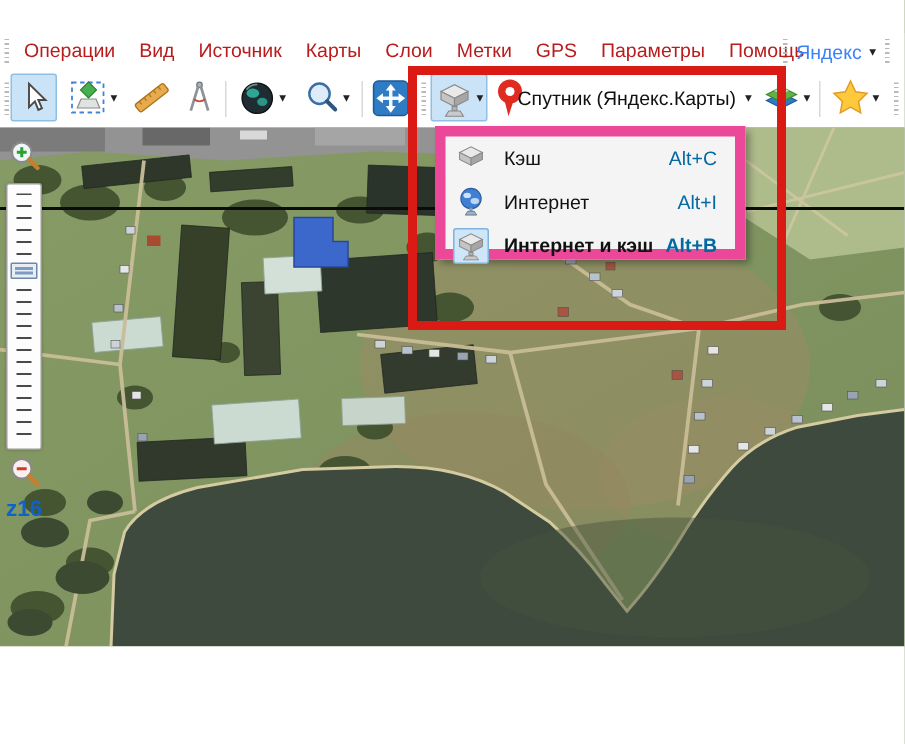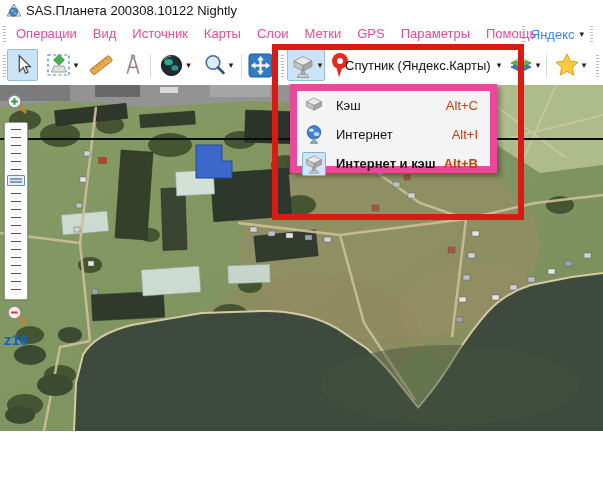--- a/index.html
+++ b/index.html
@@ -15,21 +15,21 @@
   .titlebar { position:absolute; left:0; top:0; width:603px; height:22px; background:#fff; }
   .titlebar .app-icon { position:absolute; left:6px; top:3px; width:16px; height:16px; }
   .titlebar .title { position:absolute; left:26px; top:3px; font-size:13px; color:#111; white-space:nowrap; }
 
   
   .menubar { position:absolute; left:0; top:22px; width:603px; height:24px; background:#fff; }
   .gripper-v { display:inline-block; width:3px; height:16px; vertical-align:middle;
     background-image:repeating-linear-gradient(to bottom,#b9b9b9 0 1px,transparent 1px 3px); }
   .menubar .gripper-v { position:absolute; left:3px; top:4px; }
   .menu-items { position:absolute; left:8px; top:0; height:24px; display:flex; align-items:center; }
-  .menu-item { font-size:13px; color:#ec4899; padding:0 8px; line-height:24px; cursor:default; white-space:nowrap; }
+  .menu-item { font-size:13px; color:#b91c1c; padding:0 8px; line-height:24px; cursor:default; white-space:nowrap; }
   .menu-right { position:absolute; right:4px; top:0; height:24px; display:flex; align-items:center; }
   .menu-right .gripper-v { position:static; margin:0 6px; }
   .menu-right .label { font-size:13px; color:#3b82f6; }
   .caret { font-size:9px; color:#222; margin-left:5px; line-height:1; }
 
   
   .toolbar { position:absolute; left:0; top:46px; width:603px; height:39px; background:#fff; }
   .toolbar .gripper-v { position:absolute; top:9px; height:22px; }
   .tbtn { position:absolute; top:3px; height:32px; display:flex; align-items:center; justify-content:center;
           border:1px solid transparent; border-radius:2px; cursor:default; }
@@ -57,45 +57,34 @@
   .zoom-level { position:absolute; left:4px; top:246px; font-size:15px; font-weight:bold; color:#0e63c6; }
 
   
   .src-menu { position:absolute; left:290px; top:84px; width:207px; height:89px; background:#f4f4f4;
     border:7px solid #ec4899; box-shadow:3px 3px 5px rgba(0,0,0,.35); z-index:30; }
   .src-row { height:29px; display:flex; align-items:center; cursor:default; }
   .src-icon-box { width:24px; height:24px; margin-left:5px; display:flex; align-items:center; justify-content:center;
     border:1px solid transparent; border-radius:2px; }
   .src-row.selected .src-icon-box { background:#cfe6f8; border-color:#7fb2dd; }
   .src-label { margin-left:10px; font-size:13px; color:#111; white-space:nowrap; }
-  .src-shortcut { margin-left:auto; margin-right:12px; font-size:13px; color:#c2410c; }
+  .src-shortcut { margin-left:auto; margin-right:12px; font-size:13px; color:#0369a1; }
   .src-row.selected .src-label, .src-row.selected .src-shortcut { font-weight:bold; }
 
   
   .red-rect { position:absolute; left:272px; top:44px; width:252px; height:176px;
     border:6px solid #da1b15; z-index:40; pointer-events:none; }
 
   .bottom-blank { position:absolute; left:0; top:431px; width:603px; height:65px; background:#fff; }
 </style>
 </head>
 <body>
 
 <div class="window">
 
-  <div class="titlebar">
-    <span class="app-icon">
-      <svg width="16" height="16" viewBox="0 0 16 16">
-        <polygon points="8,1 15,13 1,13" fill="#f2f2f2" stroke="#8a8a8a" stroke-width="1"></polygon>
-        <circle cx="7.5" cy="9" r="4.2" fill="#3f7fd4" stroke="#27479c" stroke-width="0.6"></circle>
-        <ellipse cx="6.3" cy="7.8" rx="1.8" ry="1.2" fill="#69c080"></ellipse>
-        <ellipse cx="9" cy="10.4" rx="1.6" ry="1.1" fill="#69c080"></ellipse>
-      </svg>
-    </span>
-    <span class="title">SAS.Планета 200308.10122 Nightly</span>
-  </div>
 
   <div class="menubar">
     <span class="gripper-v"></span>
     <div class="menu-items">
       <span class="menu-item">Операции</span>
       <span class="menu-item">Вид</span>
       <span class="menu-item">Источник</span>
       <span class="menu-item">Карты</span>
       <span class="menu-item">Слои</span>
       <span class="menu-item">Метки</span>

